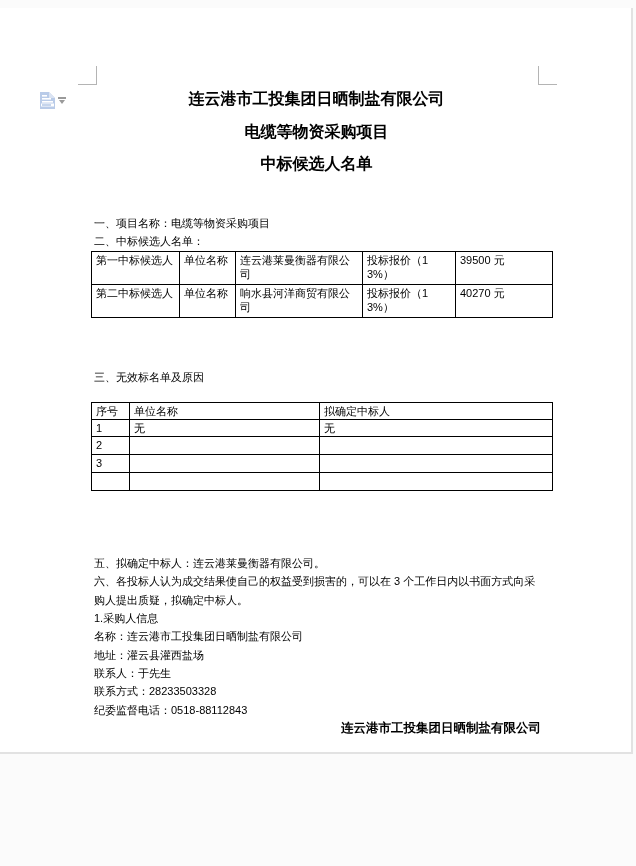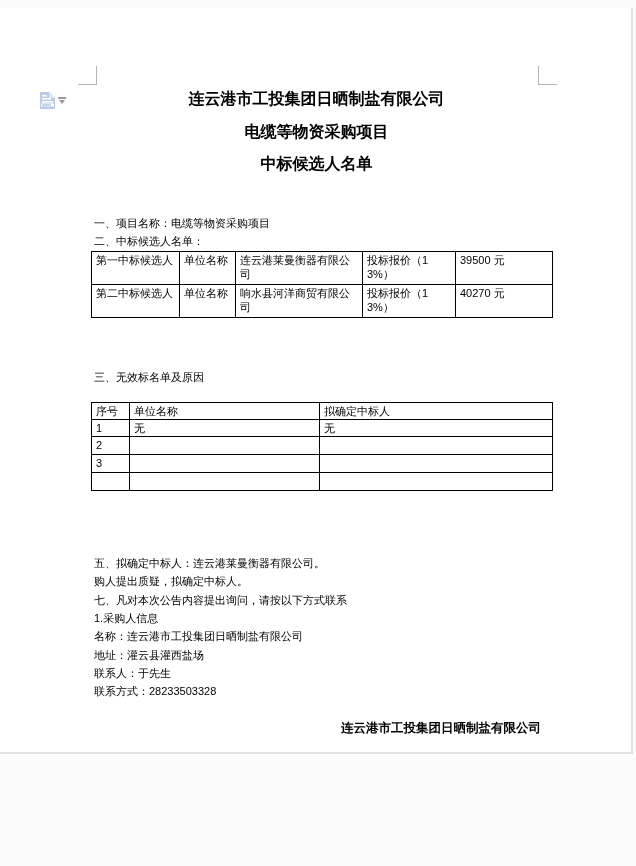--- a/index.html
+++ b/index.html
@@ -151,26 +151,27 @@
       <tr class="tall">
         <td></td>
         <td></td>
         <td></td>
       </tr>
     </tbody>
   </table>
 
   <div id="body-lines">
     <div class="bline">五、拟确定中标人：连云港莱曼衡器有限公司。</div>
+    <div class="bline">六、各投标人认为成交结果使自己的权益受到损害的，可以在 3 个工作日内以书面方式向采</div>
     <div class="bline">购人提出质疑，拟确定中标人。</div>
-    <div class="bline">七、凡对本次公告内容提出询问，请按以下方式联系</div>
     <div class="bline">1.采购人信息</div>
     <div class="bline">名称：连云港市工投集团日晒制盐有限公司</div>
     <div class="bline">地址：灌云县灌西盐场</div>
     <div class="bline">联系人：于先生</div>
     <div class="bline">联系方式：28233503328</div>
+    <div class="bline">纪委监督电话：0518-88112843</div>
   </div>
 
   <div id="signature">
     <div>连云港市工投集团日晒制盐有限公司</div>
   </div>
 
 </div>
 
 </body></html>

